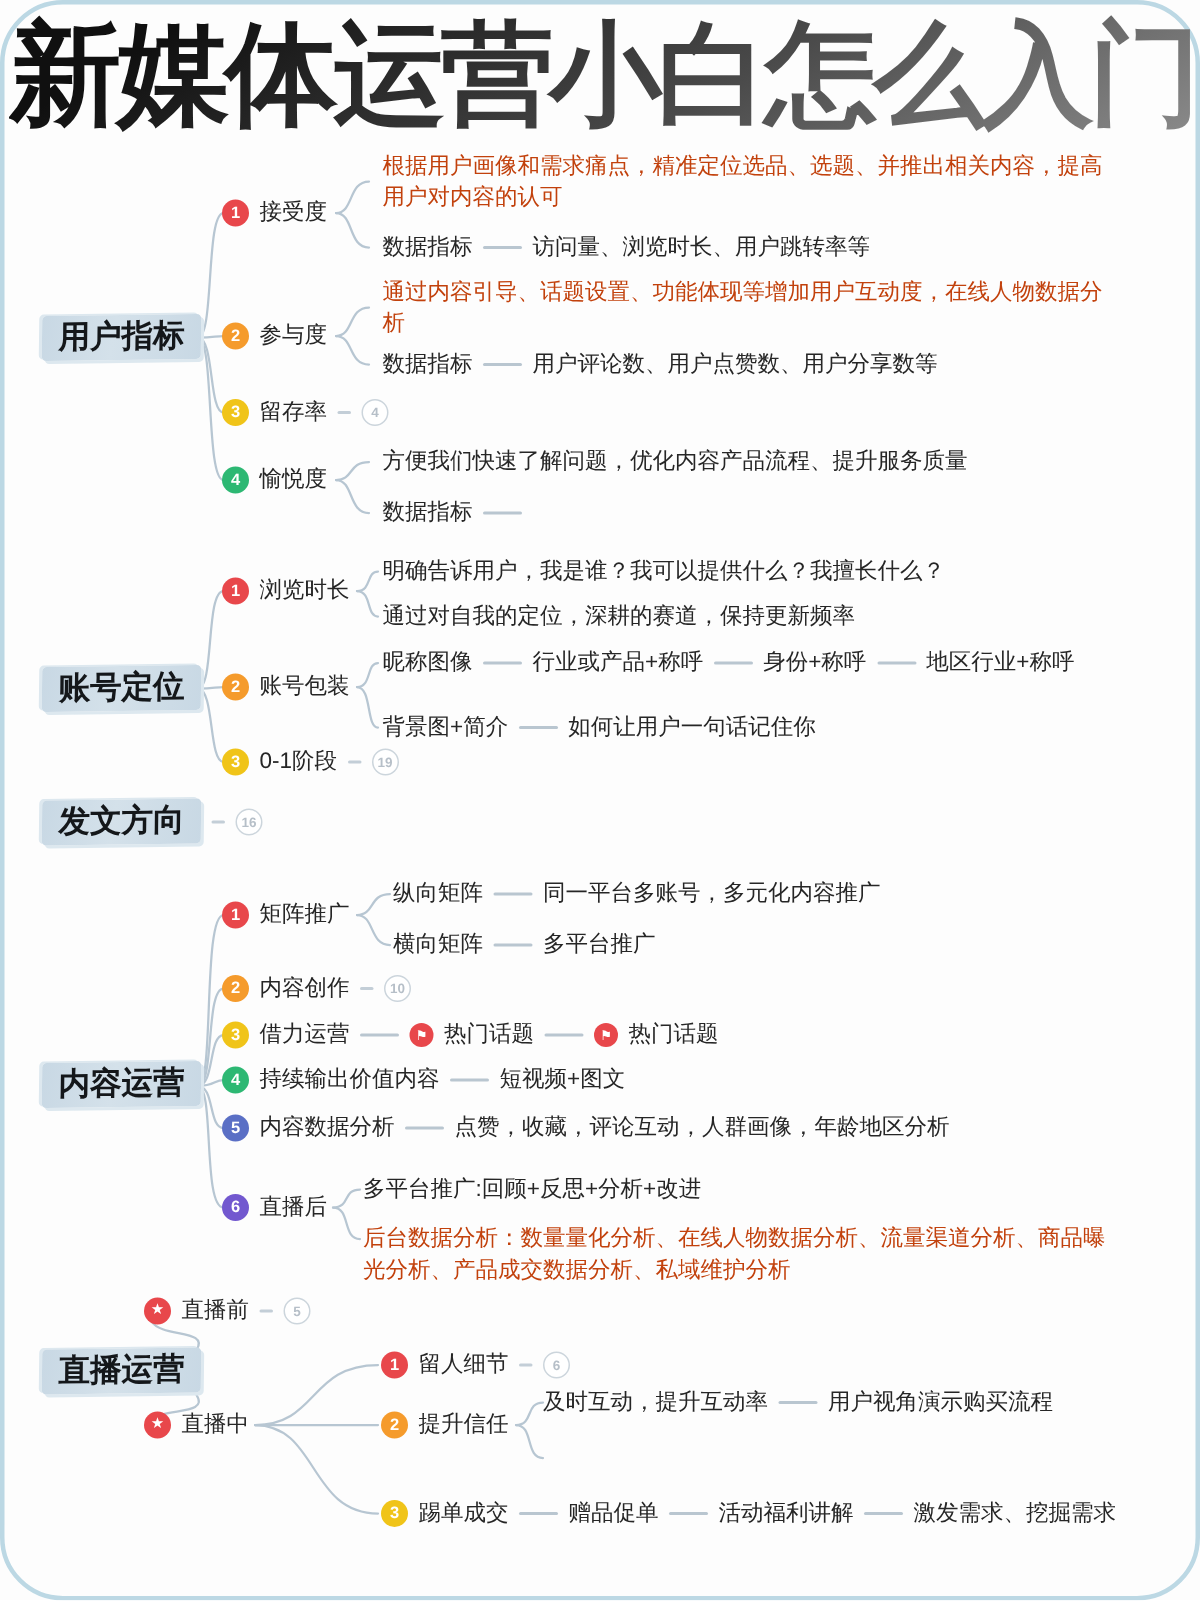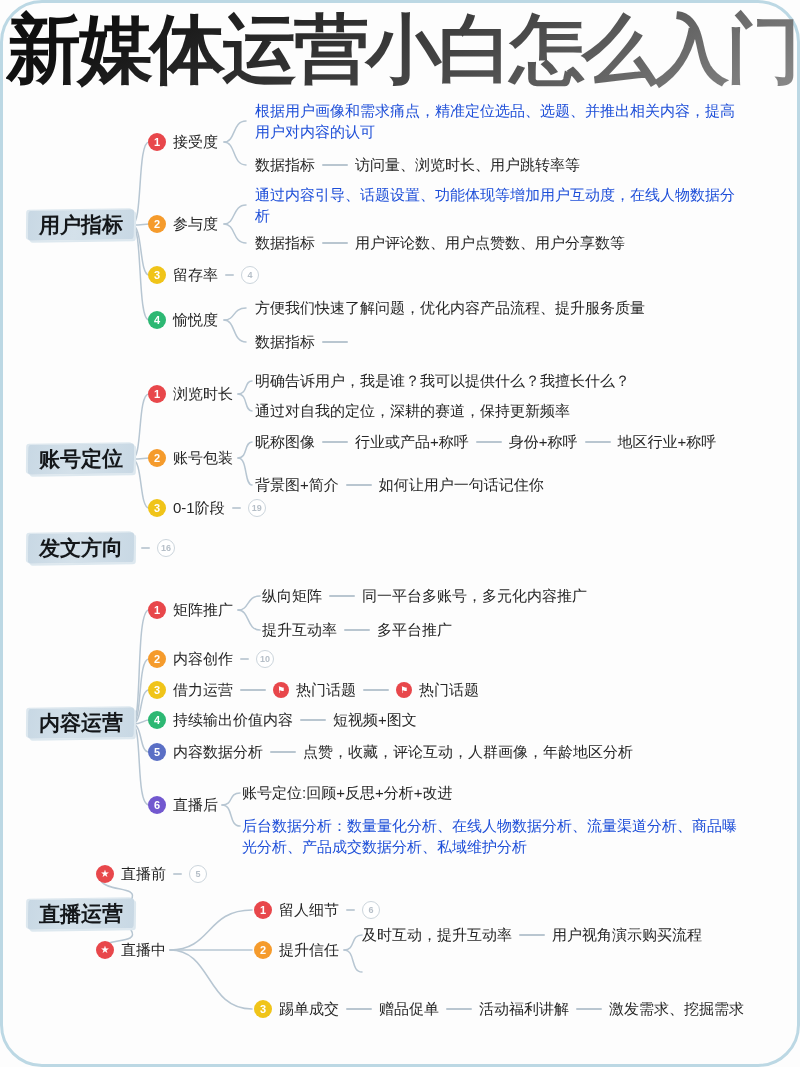--- a/index.html
+++ b/index.html
@@ -12,21 +12,21 @@
     pointer-events:none;
   }
   .title{
     position:absolute;left:6px;right:6px;top:0px;margin:0;
     font-size:75px;font-weight:900;letter-spacing:-3px;text-align:left;white-space:nowrap;
     background:linear-gradient(150deg,#101010 15%,#4a4a4a 60%,#8d8d8d 100%);
     -webkit-background-clip:text;background-clip:text;
     -webkit-text-fill-color:transparent;color:#1a1a1a;
   }
   .row{position:absolute;display:flex;align-items:center;gap:7px;white-space:nowrap;font-size:15px;line-height:20px;}
-  .note{position:absolute;font-size:15px;line-height:21px;color:#1d4ed8;}
+  .note{position:absolute;font-size:15px;line-height:21px;color:#c2410c;}
   .badge{
     width:18px;height:18px;border-radius:50%;flex:none;color:#fff;
     font-size:11px;font-weight:700;display:flex;align-items:center;justify-content:center;
   }
   .b1{background:#e8474b}.b2{background:#f59b2c}.b3{background:#f0c419}
   .b4{background:#2db873}.b5{background:#5a6fc5}.b6{background:#7258cf}
   .bstar{background:#e8474b;font-size:10px}
   .bflag{background:#e8474b;width:16px;height:16px;font-size:9px}
   .dash{width:26px;height:2px;background:#b9c6d0;border-radius:2px;flex:none;}
   .dash-sm{width:9px;height:2px;background:#c3ced7;border-radius:2px;flex:none;}
@@ -201,21 +201,21 @@
     <i class="dash"></i>
     <span>同一平台多账号，多元化内容推广</span>
   </div>
 
   <div class="row" style="left:148px;top:600px">
     <span class="badge b1">1</span>
     <span>矩阵推广</span>
   </div>
 
   <div class="row" style="left:262px;top:620px">
-    <span>提升互动率</span>
+    <span>横向矩阵</span>
     <i class="dash"></i>
     <span>多平台推广</span>
   </div>
 
   <div class="row" style="left:148px;top:649px">
     <span class="badge b2">2</span>
     <span>内容创作</span>
     <i class="dash-sm"></i>
     <span class="collapsed">10</span>
   </div>
@@ -239,21 +239,21 @@
   </div>
 
   <div class="row" style="left:148px;top:742px">
     <span class="badge b5">5</span>
     <span>内容数据分析</span>
     <i class="dash"></i>
     <span>点赞，收藏，评论互动，人群画像，年龄地区分析</span>
   </div>
 
   <div class="row" style="left:242px;top:783px">
-    <span>账号定位:回顾+反思+分析+改进</span>
+    <span>多平台推广:回顾+反思+分析+改进</span>
   </div>
 
   <div class="row" style="left:148px;top:795px">
     <span class="badge b6">6</span>
     <span>直播后</span>
   </div>
 
   <div class="note" style="left:242px;top:815px;width:505px">后台数据分析：数量量化分析、在线人物数据分析、流量渠道分析、商品曝光分析、产品成交数据分析、私域维护分析</div>
 
   <div class="row" style="left:28px;top:899px">

